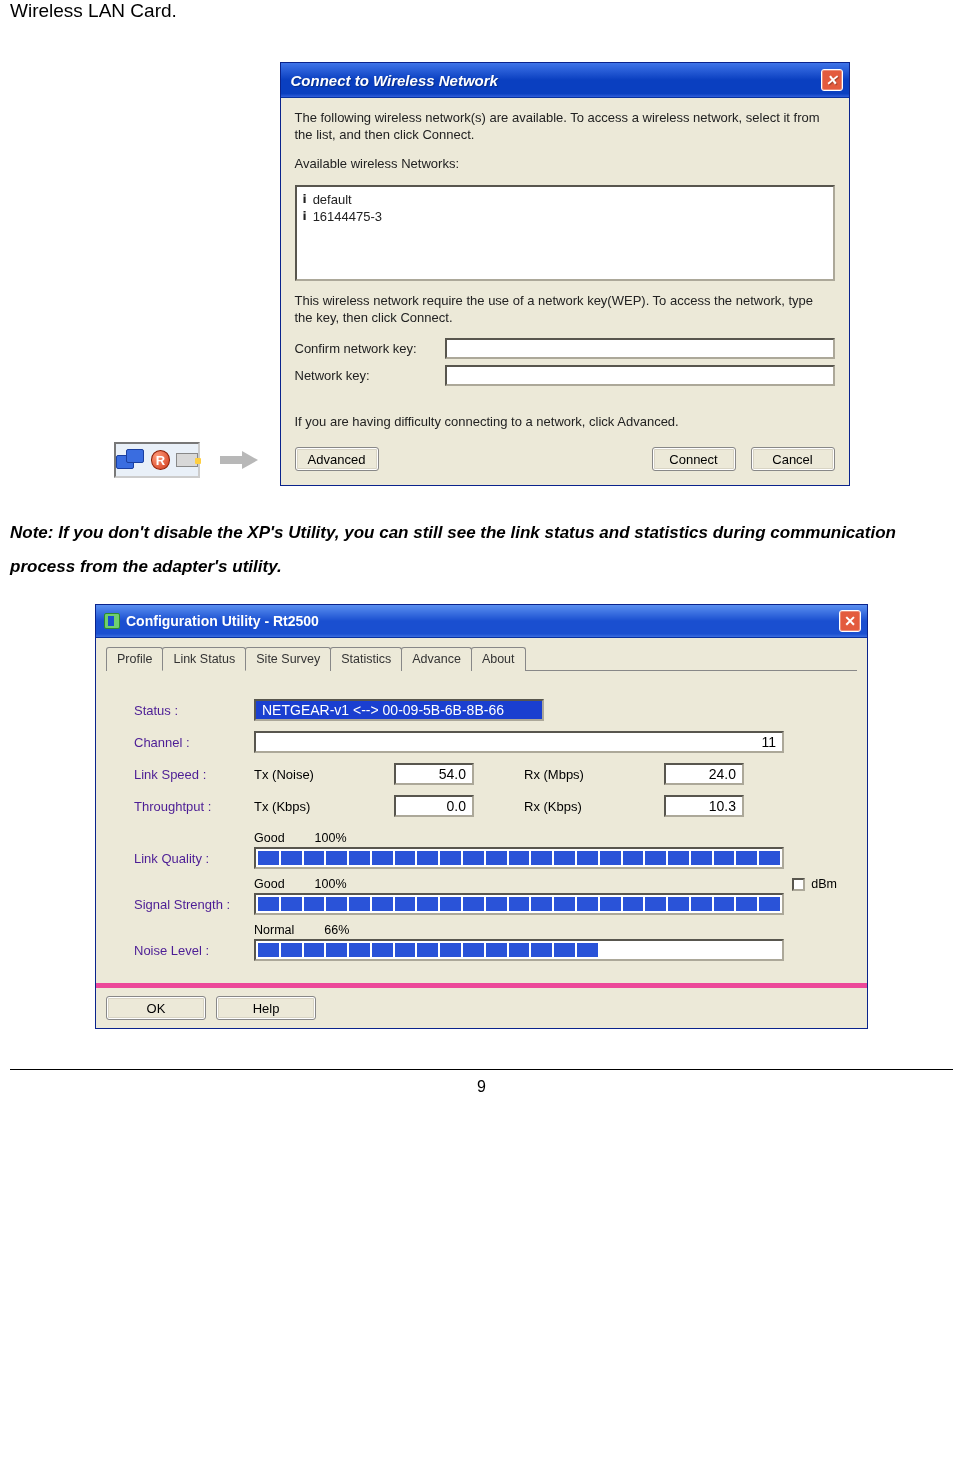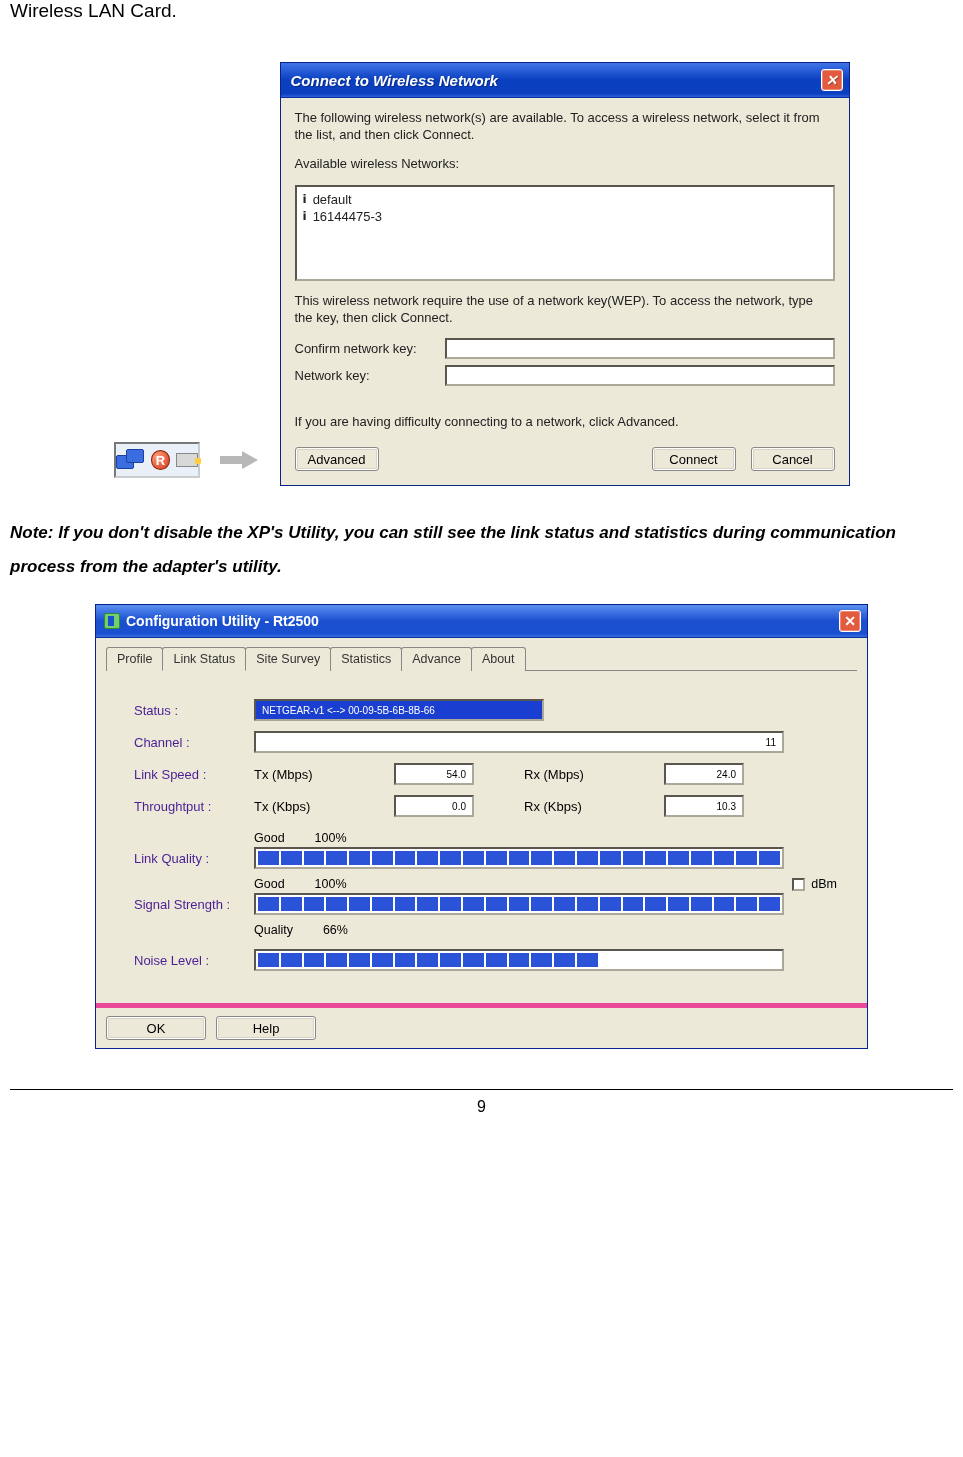--- a/index.html
+++ b/index.html
@@ -111,21 +111,21 @@
     margin-right:-1px; background:#ece9d8; position:relative; top:1px;
     border-radius:3px 3px 0 0; color:#333;
   }
   .tab.active{background:#ece9d8; border-bottom:1px solid #ece9d8; font-weight:normal; z-index:2;}
   .cfg-content{padding:6px 10px 10px 28px;}
   .stat-row{display:flex;align-items:center;margin:10px 0; gap:10px;}
   .stat-label{width:110px; color:#4c1d95;}
   .stat-sub{width:70px;}
   .sunken{
     background:#fff;border:2px inset #aca899;height:22px;
-    display:flex;align-items:center;padding:0 6px;font-size:10px;
+    display:flex;align-items:center;padding:0 6px;font-size:14px;
   }
   .sunken.right{justify-content:flex-end;}
   .sunken.flexw{flex:1;}
   .sunken.nw{width:80px;}
   .sunken.blue{background:#1a3fd0;color:#fff;}
   .bar-row .bar-label-line{display:flex;gap:30px; margin-left:120px; margin-bottom:2px; font-size:12.5px; align-items:center;}
   .progress{
     height:22px;border:2px inset #aca899;background:#fff;
     display:flex;gap:2px;padding:2px; width:530px; margin-left:0;
   }
@@ -231,21 +231,21 @@
         <div class="sunken blue" style="width:290px;">NETGEAR-v1 &lt;--&gt; 00-09-5B-6B-8B-66</div>
       </div>
 
       <div class="stat-row">
         <div class="stat-label">Channel :</div>
         <div class="sunken right flexw" style="max-width:530px;">11</div>
       </div>
 
       <div class="stat-row">
         <div class="stat-label">Link Speed :</div>
-        <div class="stat-sub">Tx (Mbps)</div>
+        <div class="stat-sub">Tx (Noise)</div>
         <div style="width:50px;"></div>
         <div class="sunken right nw">54.0</div>
         <div style="width:30px;"></div>
         <div class="stat-sub">Rx (Mbps)</div>
         <div style="width:50px;"></div>
         <div class="sunken right nw">24.0</div>
       </div>
 
       <div class="stat-row">
         <div class="stat-label">Throughtput :</div>
@@ -327,24 +327,24 @@
               <div class="seg"></div>
               <div class="seg"></div>
               <div class="seg"></div>
               <div class="seg"></div>
             </div>
         </div>
       </div>
 
       <div class="bar-row" style="margin-top:8px;">
         <div class="bar-label-line">
-          <span>Quality</span>
+          <span>Normal</span>
           <span>66%</span>
         </div>
-        <div class="stat-row" style="margin:12px 0;">
+        <div class="stat-row" style="margin:2px 0;">
           <div class="stat-label">Noise Level :</div>
           <div class="progress" id="bar-nl">
               <div class="seg"></div>
               <div class="seg"></div>
               <div class="seg"></div>
               <div class="seg"></div>
               <div class="seg"></div>
               <div class="seg"></div>
               <div class="seg"></div>
               <div class="seg"></div>

